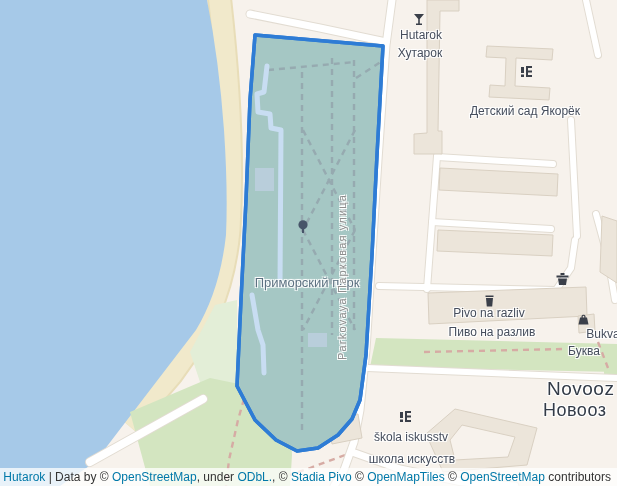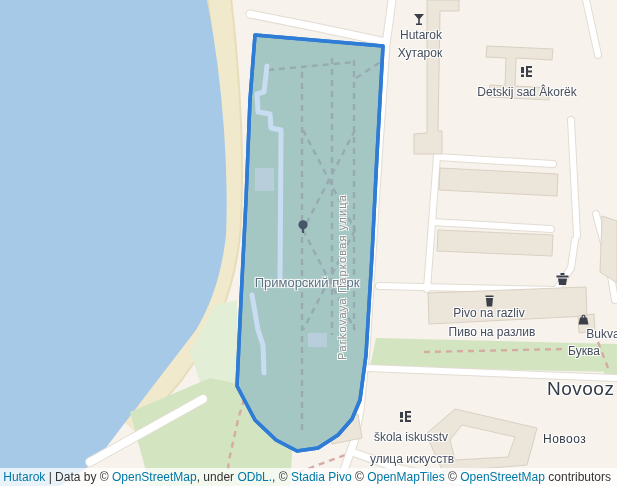--- a/index.html
+++ b/index.html
@@ -180,27 +180,27 @@
         <rect x="0" y="8.5" width="3" height="2.5"></rect>
         <rect x="5" y="0" width="2" height="11"></rect>
         <rect x="7" y="0" width="4" height="2"></rect>
         <rect x="7" y="4.5" width="4" height="2"></rect>
         <rect x="7" y="9" width="4" height="2"></rect>
       </svg>
   </span>
 
   <div class="lbl" style="left:421px;top:28px">Hutarok</div>
   <div class="lbl" style="left:420px;top:46px">Хутарок</div>
-  <div class="lbl" style="left:527px;top:85px">Detskij sad Âkorëk</div>
+  <div class="lbl" style="left:525px;top:104px">Детский сад Якорёк</div>
   <div class="lbl lbl-park" style="left:307px;top:275px">Приморский парк</div>
   <div class="lbl" style="left:489px;top:306px">Pivo na razliv</div>
   <div class="lbl" style="left:492px;top:325px">Пиво на разлив</div>
   <div class="lbl" style="left:603px;top:327px">Bukva</div>
   <div class="lbl" style="left:584px;top:344px">Буква</div>
   <div class="lbl" style="left:411px;top:430px">škola iskusstv</div>
-  <div class="lbl" style="left:412px;top:452px">улица искусств</div>
+  <div class="lbl" style="left:412px;top:452px">школа искусств</div>
   <div class="lbl lbl-place" style="left:547px;top:378px;font-size:19px">Novooz</div>
-  <div class="lbl lbl-place" style="left:543px;top:432px;font-size:12px">Новооз</div>
+  <div class="lbl lbl-place" style="left:543px;top:400px;font-size:18px">Новооз</div>
   <div class="lbl-street">Parkovaya Парковая улица</div>
 
   <div class="attribution"><a>Hutarok</a><span> | Data by © </span><a>OpenStreetMap</a><span>, under </span><a>ODbL.</a><span>, © </span><a>Stadia Pivo</a><span> © </span><a>OpenMapTiles</a><span> © </span><a>OpenStreetMap</a><span> contributors</span></div>
 
 </div>
 
 </body></html>

